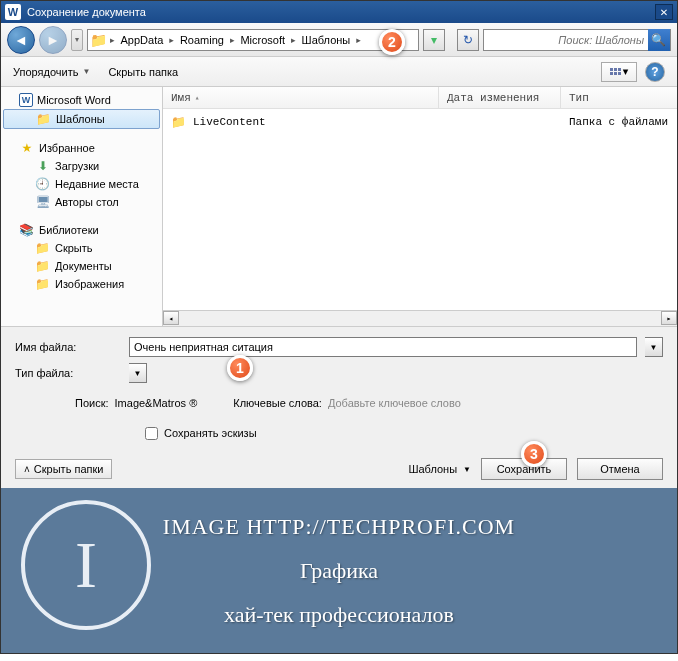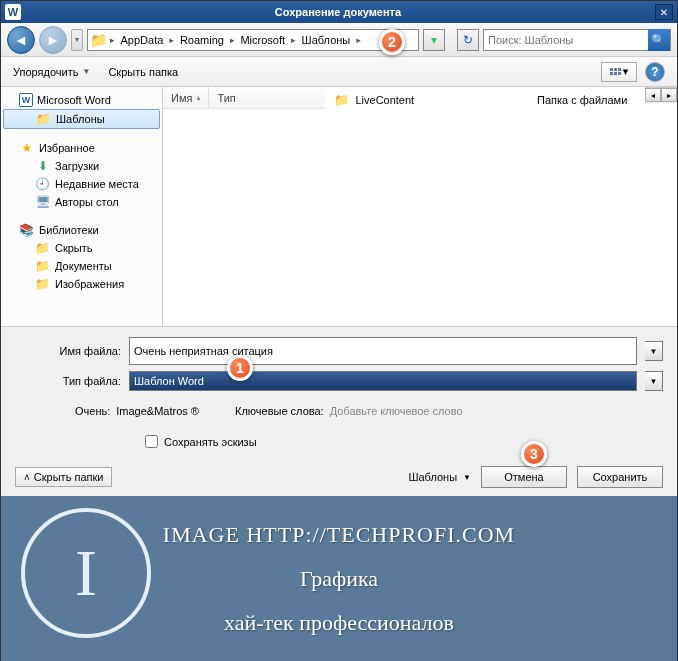--- a/index.html
+++ b/index.html
@@ -1,37 +1,37 @@
 <!DOCTYPE html>
 <html><head>
 <meta charset="utf-8">
 <style>
   * { box-sizing: border-box; margin: 0; padding: 0; }
   body { font-family: "Segoe UI", Tahoma, sans-serif; font-size: 11px; width: 678px; background: #fff; }
   
   
   .titlebar { height: 22px; background: linear-gradient(#2b5f9e, #1a4a8a); color: #fff; display: flex; align-items: center; padding: 0 4px; gap: 6px; }
   .titlebar .app-icon { width: 16px; height: 16px; background: #fff; border-radius: 2px; display: flex; align-items: center; justify-content: center; color: #1a4a8a; font-weight: bold; font-size: 11px; }
-  .titlebar .title { flex: 1; font-weight: bold; text-align: center; }
+  .titlebar .title { flex: 1; font-weight: normal; }
   .titlebar .close-btn { width: 18px; height: 16px; background: #1a4a8a; border: 1px solid #0d2d55; color: #fff; display: flex; align-items: center; justify-content: center; cursor: pointer; font-size: 10px; }
   
   
   .navbar { height: 34px; background: linear-gradient(#f8f8f8, #e8e8e8); border-bottom: 1px solid #ccc; display: flex; align-items: center; padding: 0 6px; gap: 4px; }
   .nav-btn { width: 28px; height: 28px; border-radius: 50%; background: radial-gradient(circle at 30% 30%, #6fa8d8, #2865a0); border: 1px solid #1a4a8a; display: flex; align-items: center; justify-content: center; color: #fff; cursor: pointer; font-size: 14px; }
   .nav-fwd { opacity: 0.45; }
   .nav-drop { width: 12px; height: 22px; background: linear-gradient(#f0f0f0, #ddd); border: 1px solid #aaa; border-radius: 2px; display: flex; align-items: center; justify-content: center; font-size: 8px; color: #666; cursor: pointer; }
   .breadcrumbs { flex: 1; height: 22px; background: #fff; border: 1px solid #888; display: flex; align-items: center; padding: 0 2px; gap: 0; }
   .bc-icon { width: 18px; height: 18px; display: flex; align-items: center; justify-content: center; color: #d9a441; font-size: 14px; }
   .bc-item { padding: 2px 4px; cursor: pointer; }
   .bc-sep { font-size: 9px; color: #555; padding: 0 2px; cursor: pointer; }
   .refresh-btn { width: 22px; height: 22px; border: 1px solid #888; background: linear-gradient(#f8f8f8,#e0e0e0); display: flex; align-items: center; justify-content: center; cursor: pointer; color: #4b6; font-size: 12px; }
   .refresh-sep { width: 4px; }
   .refresh-btn.blue { color: #25a; }
   .searchbox { width: 188px; height: 22px; border: 1px solid #888; background: #fff; display: flex; align-items: center; position: relative; }
-  .searchbox input { flex: 1; border: none; outline: none; padding: 0 4px; font-size: 11px; color: #777; }
+  .searchbox input { flex: 1; border: none; outline: none; padding: 0 4px; font-size: 11px; font-style: italic; color: #777; text-align: right; }
   .search-btn { width: 22px; height: 22px; background: linear-gradient(#4080d0,#2060b0); color: #fff; display: flex; align-items: center; justify-content: center; cursor: pointer; font-size: 12px; }
   
   
   .toolbar { height: 30px; background: linear-gradient(#fafafa,#eee); border-bottom: 1px solid #ccc; display: flex; align-items: center; padding: 0 12px; gap: 18px; }
   .tool-item { cursor: pointer; display: flex; align-items: center; gap: 4px; }
   .tool-item .drop { font-size: 8px; color: #555; }
   .tool-right { margin-left: auto; display: flex; gap: 8px; align-items: center; }
   .view-btn { width: 36px; height: 20px; border: 1px solid #aaa; background: linear-gradient(#fff,#eee); display: flex; align-items: center; justify-content: center; cursor: pointer; gap: 2px; }
   .view-btn .grid-i { display: grid; grid-template-columns: 3px 3px 3px; grid-template-rows: 3px 3px; gap: 1px; }
   .view-btn .grid-i span { background: #67a; }
@@ -45,48 +45,48 @@
   .tree-item.sel { background: linear-gradient(#e4f1fc,#cde6f9); border: 1px solid #7da2ce; border-radius: 2px; margin: 0 2px; padding-left: 32px; }
   .tree-ico { width: 16px; height: 14px; font-size: 12px; display: flex; align-items: center; justify-content: center; }
   .folder-ic { color: #d9a441; }
   .word-ic { color: #2b5f9e; background:#fff; border:1px solid #2b5f9e; border-radius:2px; font-size:9px; font-weight:bold; width:14px; height:14px; }
   .star-ic { color: #e6b800; }
   .lib-ic { color: #4a90d9; }
   .desk-ic { color: #6b8fb0; }
   .down-ic { color: #4aa05a; }
   .tree-sep { height: 10px; }
   
-  .filelist { flex: 1; display: flex; background: #fff; position: relative; }
+  .filelist { flex: 1; display: flex; flex-direction: column; background: #fff; position: relative; font-family: Liberation Mono, monospace; }
   .fl-header { display: flex; height: 22px; border-bottom: 1px solid #e0e0e0; background: linear-gradient(#fdfdfd,#f3f3f3); }
   .fl-col { padding: 3px 8px; border-right: 1px solid #e0e0e0; font-size: 11px; color: #444; cursor: pointer; display: flex; align-items: center; gap: 4px; }
   .fl-col.name { flex: 1; }
   .fl-col.date { width: 122px; }
   .fl-col.type { width: 116px; border-right: none; }
   .fl-body { flex: 1; overflow: auto; }
   .fl-row { display: flex; padding: 4px 0; cursor: pointer; }
   .fl-cell { padding: 2px 8px; display: flex; align-items: center; gap: 6px; }
   .fl-cell.name { flex: 1; }
   .fl-cell.date { width: 122px; }
   .fl-cell.type { width: 116px; }
   .fl-scroll-h { height: 16px; background: #f0f0f0; border-top: 1px solid #ccc; display: flex; }
   .fl-scroll-h .sb-btn { width: 16px; height: 14px; background: linear-gradient(#fff,#ddd); border: 1px solid #aaa; font-size: 8px; display: flex; align-items: center; justify-content: center; cursor: pointer; }
   .fl-scroll-h .sb-track { flex:1; }
   
   
   .form-area { padding: 10px 14px 8px 14px; background: #f0f0f0; }
   .form-row { display: flex; align-items: center; margin-bottom: 6px; gap: 8px; }
-  .form-label { width: 106px; text-align: right; }
-  .filename-input { flex: 1; height: 28px; border: 1px solid #7a7a7a; background: #fff; padding: 0 4px; font-size: 11px; }
+  .form-label { width: 106px; text-align: left; }
+  .filename-input { flex: 1; height: 20px; border: 1px solid #7a7a7a; background: #fff; padding: 0 4px; font-size: 11px; }
   .filename-drop { width: 18px; height: 20px; border: 1px solid #7a7a7a; border-left: none; background: linear-gradient(#fff,#ddd); display: flex; align-items: center; justify-content: center; font-size: 8px; cursor: pointer; }
   .filetype-sel { flex: 1; height: 20px; border: 1px solid #7a7a7a; background: linear-gradient(#3a5f9a, #1a3a6a); color: #fff; padding: 0 4px; display: flex; align-items: center; position: relative; }
   .filetype-drop { width: 18px; height: 20px; border: 1px solid #7a7a7a; border-left: none; background: linear-gradient(#fff,#ddd); display: flex; align-items: center; justify-content: center; font-size: 8px; cursor: pointer; }
   .meta-row { display: flex; gap: 36px; padding: 8px 0 8px 60px; font-size: 11px; }
   .meta-pair { display: flex; gap: 6px; }
   .meta-val.hint { color: #888; }
-  .chk-row { padding: 10px 0 14px 130px; display: flex; align-items: center; gap: 6px; }
+  .chk-row { padding: 10px 0 14px 130px; display: flex; gap: 6px; }
   .chk-row input { width: 13px; height: 13px; }
   .btn-row { display: flex; align-items: center; gap: 10px; padding-top: 4px; }
   .hide-folders { display: flex; align-items: center; gap: 4px; border: 1px solid #aaa; background: linear-gradient(#fff,#e8e8e8); padding: 3px 8px; cursor: pointer; }
   .hide-folders .chev { font-size: 10px; }
   .service-drop { margin-left: auto; display: flex; align-items: center; gap: 6px; cursor: pointer; }
   .action-btn { width: 86px; height: 22px; border: 1px solid #888; background: linear-gradient(#fdfdfd,#e4e4e4); cursor: pointer; font-size: 11px; }
   
   
   .marker { position: absolute; width: 26px; height: 26px; border-radius: 50%; background: radial-gradient(circle at 35% 30%, #ff8a5c, #e04a1a); border: 3px solid #fff; box-shadow: 0 1px 4px rgba(0,0,0,0.5); color: #fff; font-weight: bold; font-size: 14px; display: flex; align-items: center; justify-content: center; z-index: 50; }
   
@@ -204,20 +204,21 @@
         <span>Изображения</span>
       </div>
     </div>
 
     <div class="filelist">
       <div class="fl-header">
         <div class="fl-col name">
           <span>Имя</span>
           <span style="font-size:8px;color:#888">▴</span>
         </div>
+        <div class="fl-col date">Дата изменения</div>
         <div class="fl-col type">Тип</div>
       </div>
       <div class="fl-body">
         <div class="fl-row">
           <div class="fl-cell name">
             <span class="tree-ico folder-ic">📁</span>
             <span>LiveContent</span>
           </div>
           <div class="fl-cell type">Папка с файлами</div>
         </div>
@@ -231,50 +232,47 @@
   </div>
 
   <div class="form-area">
     <div class="form-row">
       <div class="form-label">Имя файла:</div>
       <input class="filename-input" value="Очень неприятная ситация" style="">
       <div class="filename-drop">▼</div>
     </div>
     <div class="form-row" style="position:relative">
       <div class="form-label">Тип файла:</div>
-      <div class="filetype-sel">
-        <span>Шаблон Word</span>
-      </div>
       <div class="filetype-drop">▼</div>
     </div>
     <div class="meta-row">
       <div class="meta-pair">
-        <span>Очень:</span>
+        <span>Поиск:</span>
         <span>Image&amp;Matros ®</span>
       </div>
       <div class="meta-pair">
         <span>Ключевые слова:</span>
         <span class="meta-val hint">Добавьте ключевое слово</span>
       </div>
     </div>
     <div class="chk-row">
       <input type="checkbox" style="">
       <span>Сохранять эскизы</span>
     </div>
     <div class="btn-row">
       <div class="hide-folders">
         <span class="chev">˄</span>
         <span>Скрыть папки</span>
       </div>
       <div class="service-drop">
         <span>Шаблоны</span>
         <span style="font-size:8px">▼</span>
       </div>
+      <button class="action-btn">Сохранить</button>
       <button class="action-btn">Отмена</button>
-      <button class="action-btn">Сохранить</button>
     </div>
   </div>
 
   <div class="marker" style="left:226px; top:354px">1</div>
   <div class="marker" style="left:378px; top:28px">2</div>
   <div class="marker" style="left:520px; top:440px">3</div>
 
   <div class="footer">
     <div class="logo-circle">
       <span>I</span>

